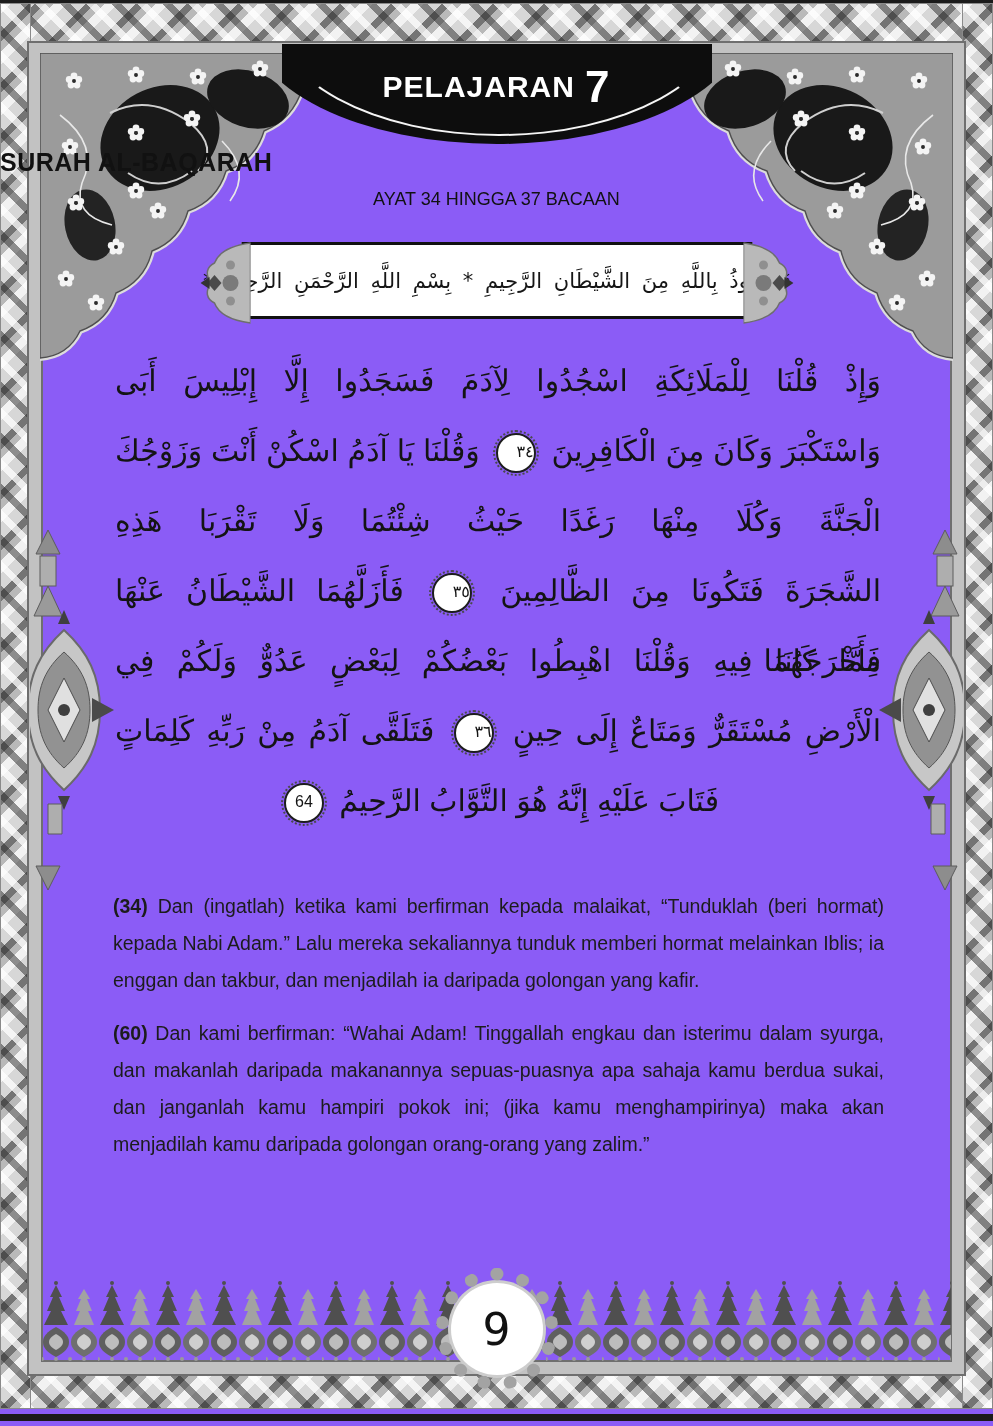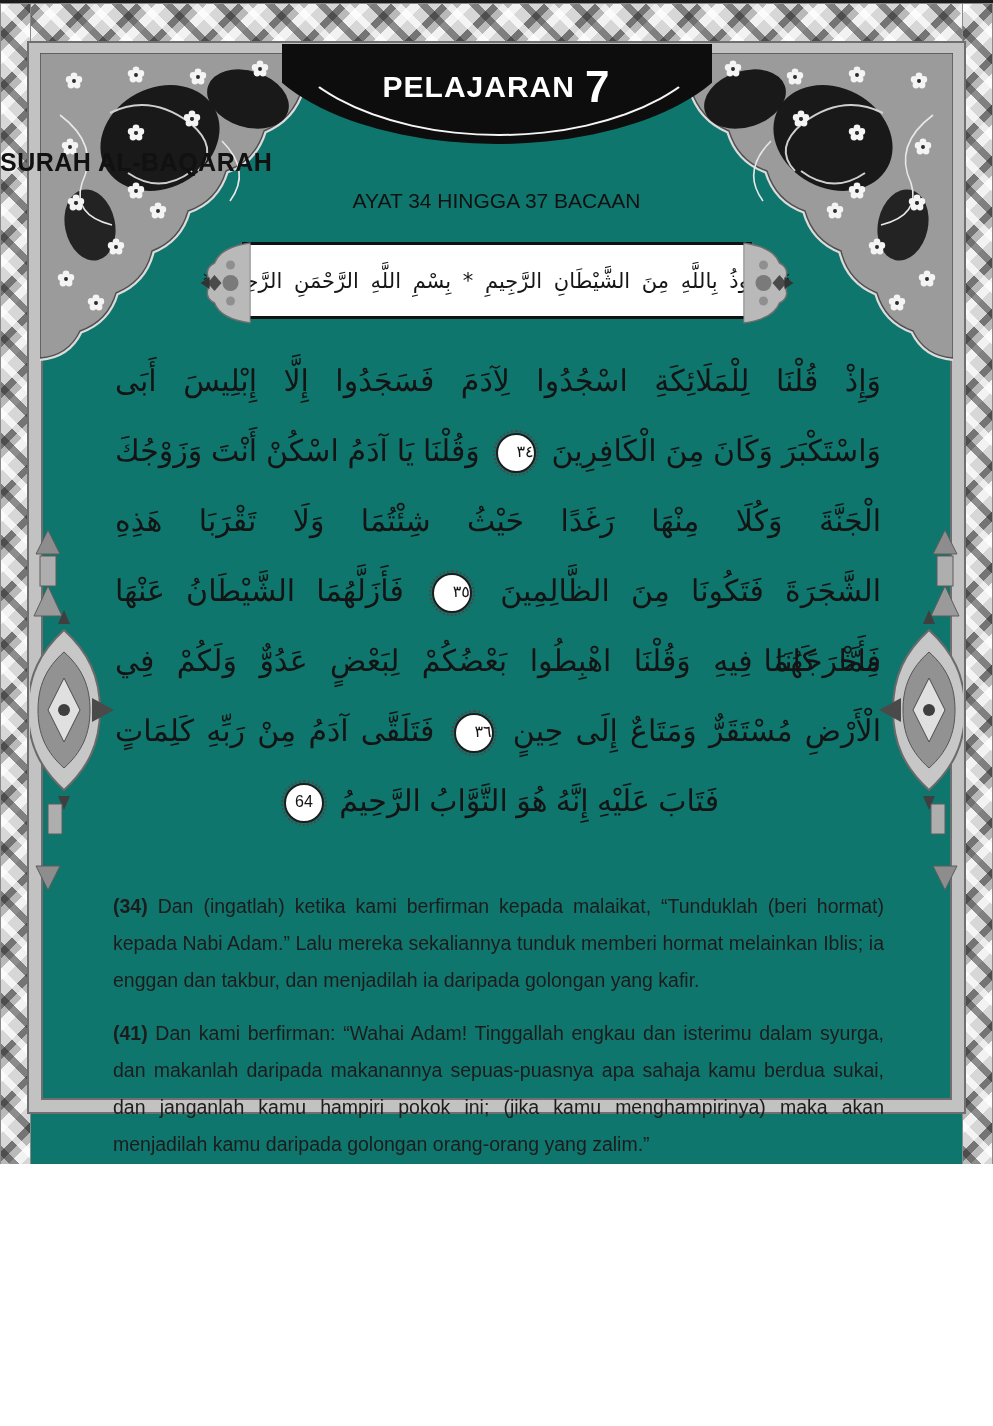--- a/index.html
+++ b/index.html
@@ -1,16 +1,16 @@
 <!DOCTYPE html>
 <html><head>
 <meta charset="utf-8">
 <style>
   html,body{margin:0;padding:0;background:#ffffff;}
-  .page{position:relative;width:993px;height:1164px;background:#0f766e;overflow:hidden;
+  .page{position:relative;width:993px;height:1426px;background:#8b5cf6;overflow:hidden;
         font-family:"Liberation Sans",sans-serif;color:#111;}
 
   
   .strip{position:absolute;
     background-color:#e9e9e9;
     background-image:
       repeating-linear-gradient(45deg, rgba(40,40,40,.50) 0 7px, rgba(0,0,0,0) 7px 18px, rgba(255,255,255,.75) 18px 25px, rgba(0,0,0,0) 25px 36px),
       repeating-linear-gradient(-45deg, #f2f2f2 0 9px, #b9b9b9 9px 16px, #747474 16px 23px, #d7d7d7 23px 36px);
     box-shadow:inset 0 0 0 1px #8a8a8a;}
   .strip-top{left:0;right:0;top:3px;height:42px;}
@@ -43,21 +43,21 @@
   .banner-arc{position:absolute;left:-12px;top:-158px;width:454px;height:246px;border-radius:50%;
     border:2px solid transparent;border-bottom-color:#f5f5f5;}
   .banner-text{position:absolute;left:0;right:0;top:18px;text-align:center;color:#fff;
     font-size:30px;font-weight:bold;letter-spacing:1px;}
   .banner-text .num{font-size:44px;margin-left:10px;vertical-align:-5px;}
 
   
   .title{position:absolute;left:0;right:0;top:148px;
     font-size:25px;font-weight:bold;letter-spacing:.5px;z-index:3;}
   .subtitle{position:absolute;left:0;right:0;top:189px;text-align:center;
-    font-size:21px;z-index:3;}
+    font-size:18px;z-index:3;}
 
   
   .dua-box{position:absolute;top:242px;left:50%;transform:translateX(-50%);
     width:505px;height:71px;background:#fff;border:3px solid #111;z-index:3;}
   .dua-text{width:100%;height:100%;display:flex;align-items:center;justify-content:center;
     direction:rtl;font-family:"DejaVu Sans",sans-serif;font-size:21px;white-space:nowrap;
     word-spacing:5px;color:#161616;}
   .finial{position:absolute;top:-10px;width:50px;height:96px;}
   .finial.l{left:-44px;}
   .finial.r{right:-44px;transform:scaleX(-1);}
@@ -237,21 +237,21 @@
       <div class="qline" dir="rtl"><span>وَاسْتَكْبَرَ وَكَانَ مِنَ الْكَافِرِينَ</span> <span class="aya">٣٤</span> <span>وَقُلْنَا يَا آدَمُ اسْكُنْ أَنْتَ وَزَوْجُكَ</span> </div>
       <div class="qline" dir="rtl"><span>الْجَنَّةَ وَكُلَا مِنْهَا رَغَدًا حَيْثُ شِئْتُمَا وَلَا تَقْرَبَا هَذِهِ</span> </div>
       <div class="qline" dir="rtl"><span>الشَّجَرَةَ فَتَكُونَا مِنَ الظَّالِمِينَ</span> <span class="aya">٣٥</span> <span>فَأَزَلَّهُمَا الشَّيْطَانُ عَنْهَا فَأَخْرَجَهُمَا</span> </div>
       <div class="qline" dir="rtl"><span>مِمَّا كَانَا فِيهِ وَقُلْنَا اهْبِطُوا بَعْضُكُمْ لِبَعْضٍ عَدُوٌّ وَلَكُمْ فِي</span> </div>
       <div class="qline" dir="rtl"><span>الْأَرْضِ مُسْتَقَرٌّ وَمَتَاعٌ إِلَى حِينٍ</span> <span class="aya">٣٦</span> <span>فَتَلَقَّى آدَمُ مِنْ رَبِّهِ كَلِمَاتٍ</span> </div>
       <div class="qline qcenter" dir="rtl"><span>فَتَابَ عَلَيْهِ إِنَّهُ هُوَ التَّوَّابُ الرَّحِيمُ</span> <span class="aya">64</span> </div>
     </div>
 
   <div class="translation" id="translation-paras">
       <div class="para"><strong>(34)</strong> Dan (ingatlah) ketika kami berfirman kepada malaikat, “Tunduklah (beri hormat) kepada Nabi Adam.” Lalu mereka sekaliannya tunduk memberi hormat melainkan Iblis; ia enggan dan takbur, dan menjadilah ia daripada golongan yang kafir.</div>
-      <div class="para"><strong>(41)</strong> Dan kami berfirman: “Wahai Adam! Tinggallah engkau dan isterimu dalam syurga, dan makanlah daripada makanannya sepuas-puasnya apa sahaja kamu berdua sukai, dan janganlah kamu hampiri pokok ini; (jika kamu menghampirinya) maka akan menjadilah kamu daripada golongan orang-orang yang zalim.”</div>
+      <div class="para"><strong>(60)</strong> Dan kami berfirman: “Wahai Adam! Tinggallah engkau dan isterimu dalam syurga, dan makanlah daripada makanannya sepuas-puasnya apa sahaja kamu berdua sukai, dan janganlah kamu hampiri pokok ini; (jika kamu menghampirinya) maka akan menjadilah kamu daripada golongan orang-orang yang zalim.”</div>
     </div>
 
   <div class="bottom-band">
     <svg width="100%" height="80">
       <defs>
         <pattern id="damask" width="56" height="80" patternUnits="userSpaceOnUse">
           <polygon points="14,4 20,16 17,16 23,30 19,30 26,44 2,44 9,30 5,30 11,16 8,16" fill="#4f4f4f"></polygon>
           <circle cx="14" cy="2" r="2" fill="#4f4f4f"></circle>
           <polygon points="42,8 48,18 45,18 50,30 46,30 52,44 32,44 38,30 34,30 39,18 36,18" fill="#a2a2a2"></polygon>
           <path d="M14,46 C23,51 27,55 27,61 C27,67 23,71 14,76 C5,71 1,67 1,61 C1,55 5,51 14,46 Z" fill="#5f5f5f"></path>

